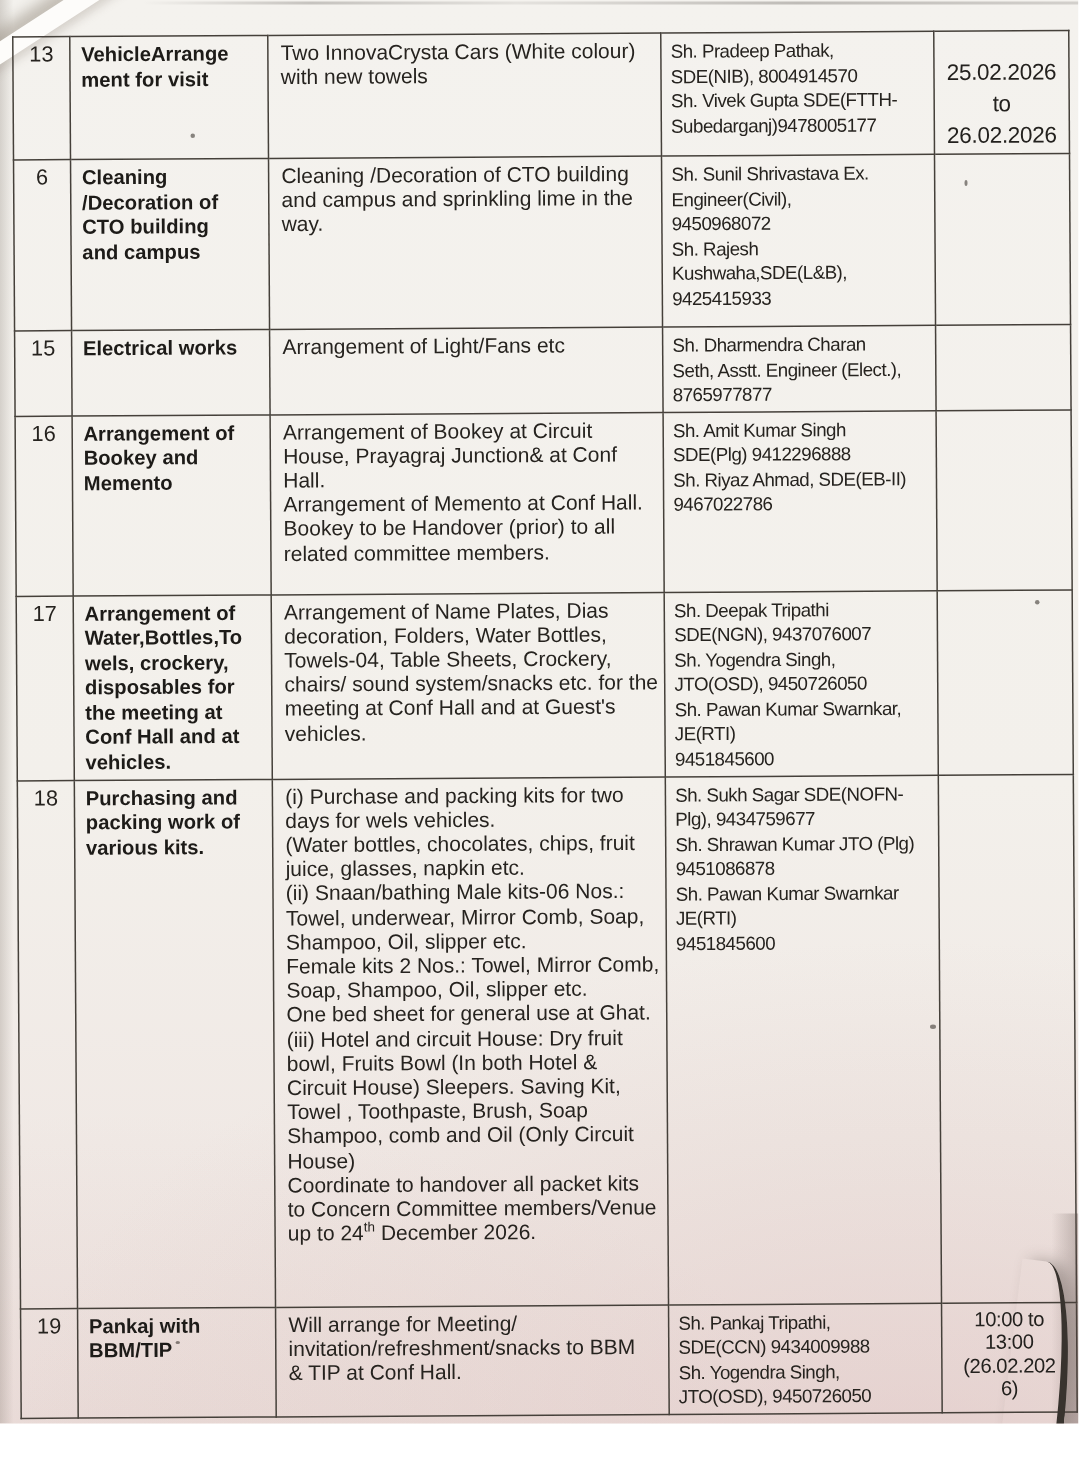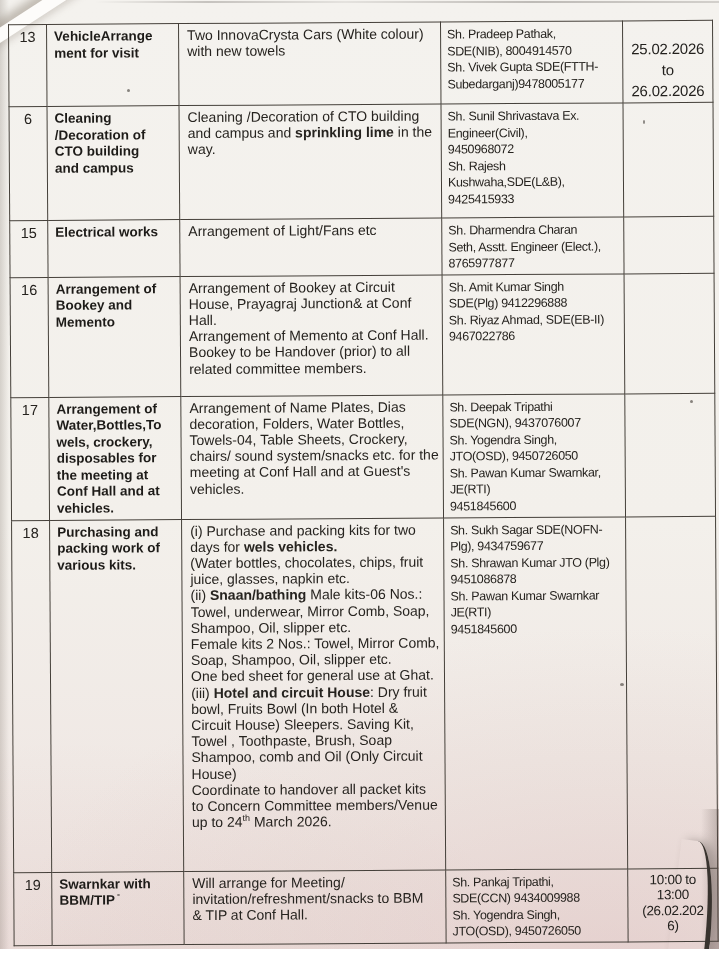--- a/index.html
+++ b/index.html
@@ -91,21 +91,21 @@
   td.c-task {
     padding: 4px 5px 2px 7px;
     font-weight: bold; font-size: 13.5px; line-height: 16.5px;
     white-space: pre-line; color: #1d1b18;
   }
   td.c-desc {
     padding: 3px 4px 2px 8px;
     font-size: 14px; line-height: 16.2px;
     white-space: pre-wrap; color: #26231f;
   }
-  td.c-desc .b { font-weight: bold; }
+  td.c-desc .b { font-weight: normal; }
   td.c-desc sup { font-size: 9px; line-height: 0; }
   td.c-pers {
     padding: 4px 2px 2px 6px;
     font-size: 12.5px; line-height: 16.5px; letter-spacing: -0.35px;
     white-space: pre-line; color: #26231f;
   }
   td.c-sched {
     text-align: center; white-space: pre-line;
     padding-top: 5px; font-size: 13.5px; line-height: 16.5px;
   }
@@ -204,33 +204,33 @@
             <td class="c-sno">18</td>
             <td class="c-task">Purchasing and
 packing work of
 various kits.</td>
             <td class="c-desc"><span>(i) Purchase and packing kits for two days for </span><span class="b">wels vehicles.</span><span>
 (Water bottles, chocolates, chips, fruit juice, glasses, napkin etc.
 (ii) </span><span class="b">Snaan/bathing</span><span> Male kits-06 Nos.: Towel, underwear, Mirror Comb, Soap, Shampoo, Oil, slipper etc.
 Female kits 2 Nos.: Towel, Mirror Comb, Soap, Shampoo, Oil, slipper etc.
 One bed sheet for general use at Ghat.
 (iii) </span><span class="b">Hotel and circuit House</span><span>: Dry fruit bowl, Fruits Bowl (In both Hotel &amp; Circuit House) Sleepers. Saving Kit, Towel , Toothpaste, Brush, Soap Shampoo, comb and Oil (Only Circuit House)
-Coordinate to handover all packet kits to Concern Committee members/Venue up to 24</span><sup>th</sup><span> March 2026.</span></td>
+Coordinate to handover all packet kits to Concern Committee members/Venue up to 24</span><sup>th</sup><span> December 2026.</span></td>
             <td class="c-pers">Sh. Sukh Sagar SDE(NOFN-
 Plg), 9434759677
 Sh. Shrawan Kumar JTO (Plg)
 9451086878
 Sh. Pawan Kumar Swarnkar
 JE(RTI)
 9451845600</td>
             <td class="c-sched"></td>
           </tr>
           <tr class="row r19">
             <td class="c-sno">19</td>
-            <td class="c-task">Swarnkar with
+            <td class="c-task">Pankaj with
 BBM/TIP</td>
             <td class="c-desc"><span>Will arrange for Meeting/
 invitation/refreshment/snacks to BBM
 &amp; TIP at Conf Hall.</span></td>
             <td class="c-pers">Sh. Pankaj Tripathi,
 SDE(CCN)  9434009988
 Sh. Yogendra Singh,
 JTO(OSD), 9450726050</td>
             <td class="c-sched">10:00 to
 13:00

